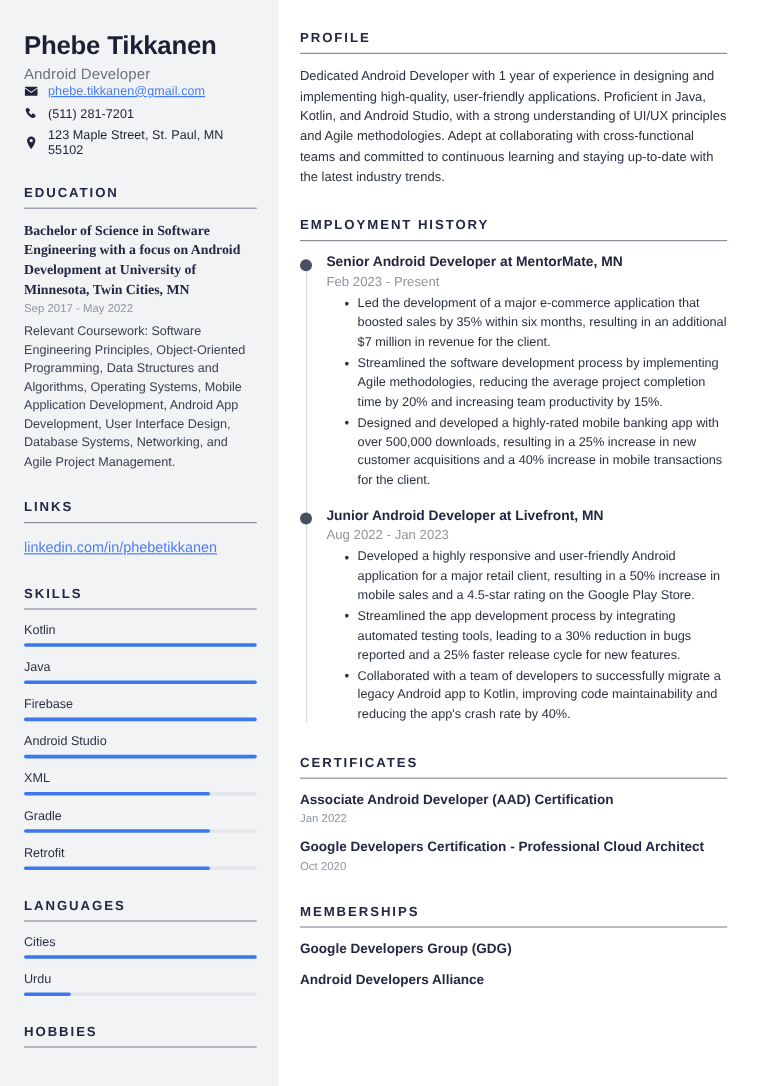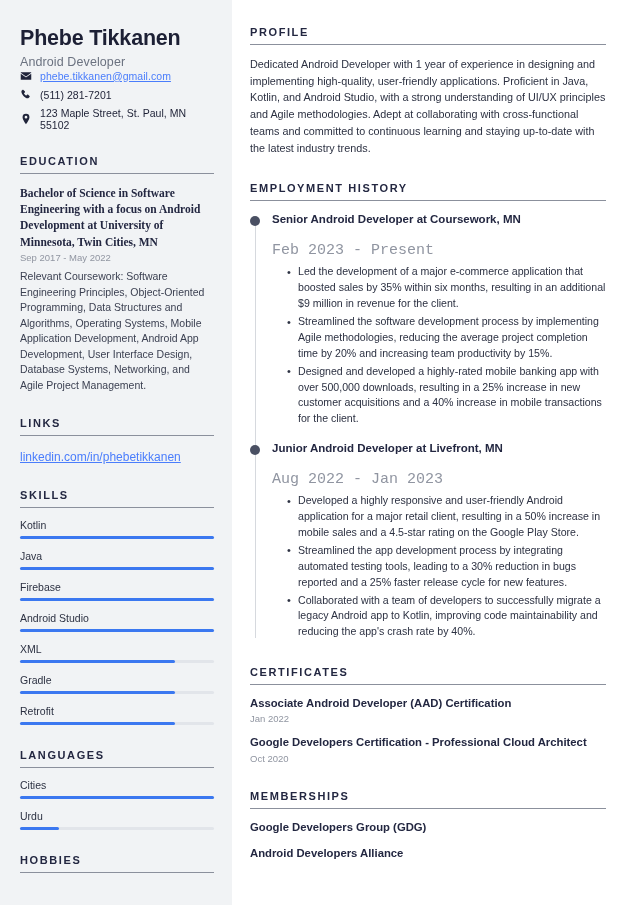--- a/index.html
+++ b/index.html
@@ -178,24 +178,23 @@
     background: #4a5063;
   }
 
   .job-role {
     font-size: 11.5px;
     font-weight: bold;
     color: #232741;
     line-height: 1.3;
   }
   .job-date {
-    font-size: 15px;
+    font-size: 11px;
     color: #9095a1;
-    margin-top: 15px;
-    font-family: Liberation Mono, monospace;
+    margin-top: 2px;
   }
   .job-points {
     margin: 5px 0 0 0;
     padding-left: 26px;
     list-style: none;
   }
   .job-points li {
     position: relative;
     font-size: 10.6px;
     color: #2c3142;
@@ -361,24 +360,24 @@
       </div>
     </section>
 
     <section class="sec">
       <div class="sec-head">EMPLOYMENT HISTORY</div>
       <div class="sec-body">
         <div class="timeline">
 
           <div class="job">
             <span class="job-dot"></span>
-            <div class="job-role">Senior Android Developer at Coursework, MN</div>
+            <div class="job-role">Senior Android Developer at MentorMate, MN</div>
             <div class="job-date">Feb 2023 - Present</div>
             <ul class="job-points">
-              <li>Led the development of a major e-commerce application that boosted sales by 35% within six months, resulting in an additional $9 million in revenue for the client.</li>
+              <li>Led the development of a major e-commerce application that boosted sales by 35% within six months, resulting in an additional $7 million in revenue for the client.</li>
               <li>Streamlined the software development process by implementing Agile methodologies, reducing the average project completion time by 20% and increasing team productivity by 15%.</li>
               <li>Designed and developed a highly-rated mobile banking app with over 500,000 downloads, resulting in a 25% increase in new customer acquisitions and a 40% increase in mobile transactions for the client.</li>
             </ul>
           </div>
 
           <div class="job">
             <span class="job-dot"></span>
             <div class="job-role">Junior Android Developer at Livefront, MN</div>
             <div class="job-date">Aug 2022 - Jan 2023</div>
             <ul class="job-points">

